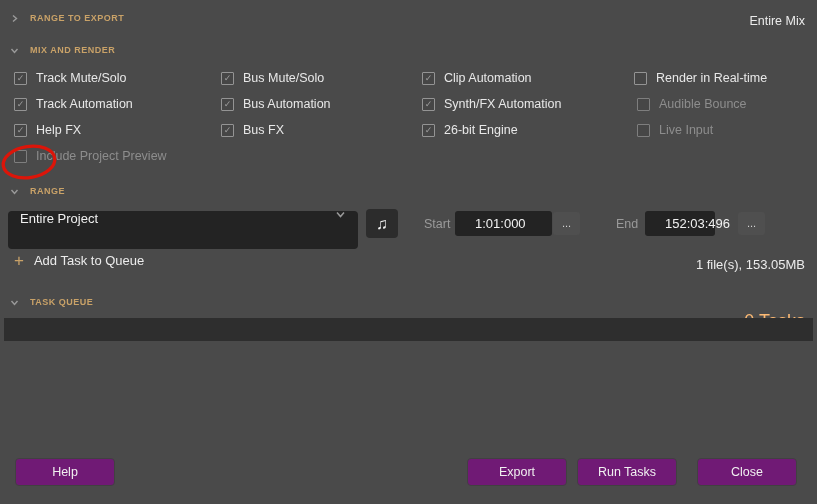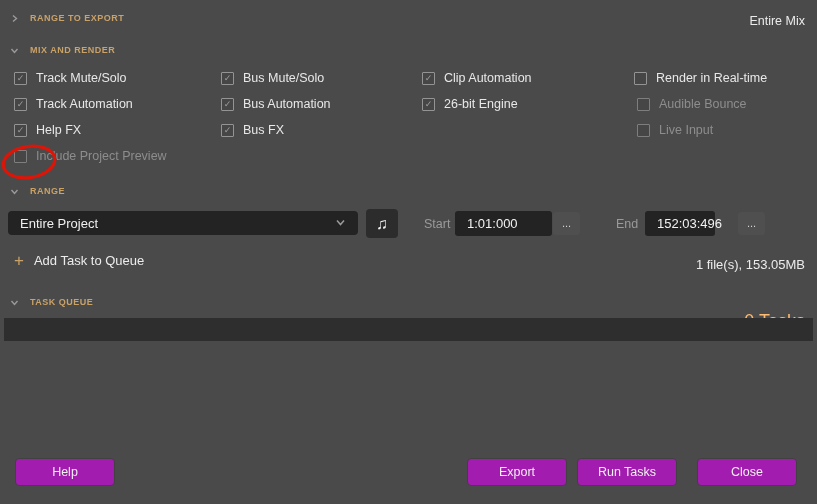--- a/index.html
+++ b/index.html
@@ -29,56 +29,56 @@
     display:flex; align-items:center; justify-content:center;
     font-size:9px; line-height:1; color:#9e9e9e;
   }
   .cb.checked::after { content:"✓"; }
   .cblabel { font-size:12.5px; color:#e8e8e8; white-space:nowrap; }
   .cbrow.disabled .cblabel { color:#8d8d8d; }
   .cbrow.disabled .cb { border-color:#7e7e7e; }
 
   
   .dropdown {
-    position:absolute; left:8px; top:211px; width:350px; height:24px;
+    position:absolute; left:8px; top:211px; width:350px; height:38px;
     background:#232323; border-radius:4px; box-sizing:border-box;
-    display:flex; align-items:center; justify-content:space-between; padding:0 12px;
+    display:flex; justify-content:space-between; padding:0 12px;
   }
   .dropdown-value { color:#f0f0f0; font-size:13px; }
   .note-btn {
     position:absolute; left:366px; top:209px; width:32px; height:29px;
     background:#2c2c2c; border-radius:4px; color:#f2f2f2;
     display:flex; align-items:center; justify-content:center; font-size:16px;
   }
   .time-label { position:absolute; top:217px; color:#9a9a9a; font-size:12.5px; }
   .time-field {
     position:absolute; top:211px; height:25px; background:#232323; border-radius:3px;
     color:#f2f2f2; font-size:13px; display:flex; align-items:center;
-    padding-left:12px; box-sizing:border-box;
+    padding-left:20px; box-sizing:border-box;
   }
   .more-btn {
     position:absolute; top:212px; width:27px; height:23px;
     background:#4f4f4f; border-radius:3px; color:#d2d2d2; font-size:11px;
     display:flex; align-items:flex-end; justify-content:center; padding-bottom:6px; box-sizing:border-box;
   }
 
   
   .add-task { position:absolute; left:14px; top:252px; display:flex; align-items:center; gap:10px; cursor:default; }
   .plus { color:#c9a268; font-size:17px; line-height:1; }
   .add-label { color:#ececec; font-size:13px; }
   .file-summary { position:absolute; right:12px; top:257px; color:#ececec; font-size:13px; }
 
   
   .tq-count { position:absolute; right:12px; top:300px; color:#fdba74; font-size:18px;margin-top:11px; }
   .tq-bar { position:absolute; left:4px; top:318px; width:809px; height:23px; background:#2e2e2e; }
 
   
   .footer-btn {
     position:absolute; top:458px; width:100px; height:28px;
-    background:#a21caf; border:1px solid #414141; border-radius:4px;
+    background:#701a75; border:1px solid #414141; border-radius:4px;
     color:#f0f0f0; font-size:12.5px;
     display:flex; align-items:center; justify-content:center; box-sizing:border-box;
   }
 
   
   .annotation { position:absolute; left:0px; top:142px; pointer-events:none; }
 </style>
 </head>
 <body>
 
@@ -133,20 +133,24 @@
     </div>
   </div>
 
   <div class="cbcol" style="left:422px;">
     <div class="cbrow">
       <span class="cb checked"></span>
       <span class="cblabel">Clip Automation</span>
     </div>
     <div class="cbrow">
       <span class="cb checked"></span>
+      <span class="cblabel">Synth/FX Automation</span>
+    </div>
+    <div class="cbrow">
+      <span class="cb checked"></span>
       <span class="cblabel">26-bit Engine</span>
     </div>
   </div>
 
   <div class="cbcol" style="left:634px;">
     <div class="cbrow">
       <span class="cb"></span>
       <span class="cblabel">Render in Real-time</span>
     </div>
     <div class="cbrow indent disabled">

